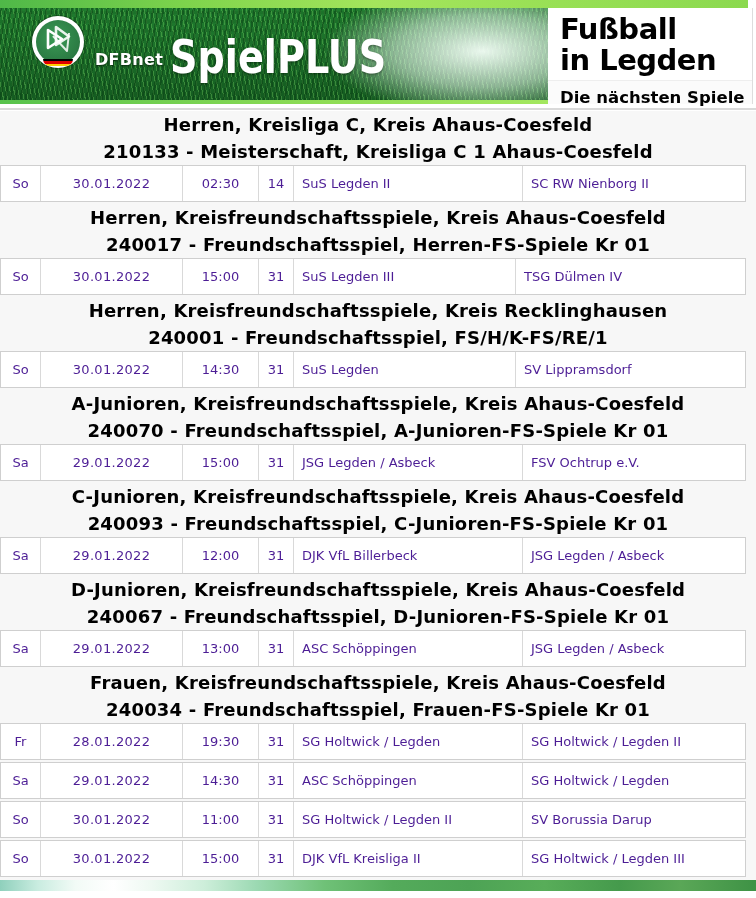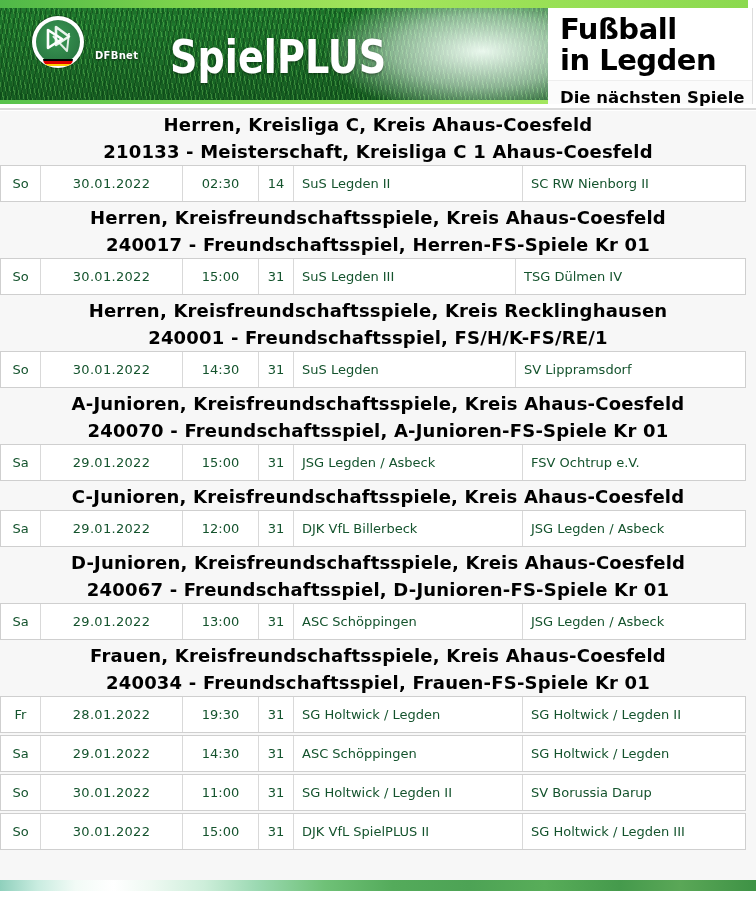--- a/index.html
+++ b/index.html
@@ -41,21 +41,21 @@
     overflow:hidden;
   }
   .dfb-logo svg { position:absolute; left:4px; top:2px; }
   .dfb-flag {
     position:absolute; left:11px; bottom:2px; width:30px; height:7px;
     border-radius:0 0 14px 14px; overflow:hidden;
   }
   .dfb-flag i { display:block; height:2.4px; }
   .dfbnet {
     position:absolute; left:95px; top:42px; color:#fff; font-weight:bold;
-    font-size:10px; letter-spacing:.3px; text-shadow:0 1px 2px rgba(0,0,0,.6);
+    font-size:16px; letter-spacing:.3px; text-shadow:0 1px 2px rgba(0,0,0,.6);
   }
   .spielplus {
     position:absolute; left:170px; top:22px; color:#fff; font-weight:bold;
     font-size:46px; letter-spacing:0px; transform:scaleX(.83); transform-origin:left center;
     text-shadow:0 1px 3px rgba(0,0,0,.45);
   }
 
   .site-title { position:relative; width:208px; height:96px; background:#fbfbfb; }
   .title-block { background:#fff; padding:6px 0 4px 12px; border-bottom:1px solid #eee; }
   .title-block .t { font-weight:bold; font-size:29px; line-height:31px; color:#000; letter-spacing:-.5px; }
@@ -69,21 +69,21 @@
   .content {
     position:absolute; left:0; top:111px; width:756px; height:769px;
     background:#f7f7f7; overflow:hidden;
   }
   .section-header { width:756px; padding:0; text-align:center; }
   .section-header .line { font-weight:bold; font-size:18px; line-height:27px; color:#000; letter-spacing:.2px; }
   .match-row {
     width:746px; height:37px; margin-bottom:2px; background:#fff;
     border:1px solid #cfcfcf; display:flex; align-items:stretch;
   }
-  .cell { display:flex; align-items:center; font-size:13px; color:#14532d; border-right:1px solid #d9d9d9; }
+  .cell { display:flex; align-items:center; font-size:13px; color:#4c1d95; border-right:1px solid #d9d9d9; }
   .cell:last-child { border-right:none; }
   .c-day  { width:40px;  justify-content:center; }
   .c-date { width:142px; justify-content:center; letter-spacing:.3px; }
   .c-time { width:76px;  justify-content:center; }
   .c-nr   { width:35px;  justify-content:center; }
   .c-home { width:229px; padding-left:8px;text-align:right; }
   .c-away { flex:1; padding-left:8px; }
 
   
   .bottom-gradient {
@@ -200,20 +200,21 @@
     <div class="cell c-nr">31</div>
     <div class="cell c-home">JSG Legden / Asbeck</div>
     <div class="cell c-away">FSV Ochtrup e.V.</div>
   </div>
 </div>
   </section>
 
   <section class="section">
     <div class="section-header">
       <div class="line">C-Junioren, Kreisfreundschaftsspiele, Kreis Ahaus-Coesfeld</div>
+      <div class="line">240093 - Freundschaftsspiel, C-Junioren-FS-Spiele Kr 01</div>
     </div>
     <div class="rows">
   <div class="match-row">
     <div class="cell c-day">Sa</div>
     <div class="cell c-date">29.01.2022</div>
     <div class="cell c-time">12:00</div>
     <div class="cell c-nr">31</div>
     <div class="cell c-home">DJK VfL Billerbeck</div>
     <div class="cell c-away">JSG Legden / Asbeck</div>
   </div>
@@ -268,21 +269,21 @@
     <div class="cell c-nr">31</div>
     <div class="cell c-home">SG Holtwick / Legden II</div>
     <div class="cell c-away">SV Borussia Darup</div>
   </div>
 
   <div class="match-row">
     <div class="cell c-day">So</div>
     <div class="cell c-date">30.01.2022</div>
     <div class="cell c-time">15:00</div>
     <div class="cell c-nr">31</div>
-    <div class="cell c-home">DJK VfL SpielPLUS II</div>
+    <div class="cell c-home">DJK VfL Kreisliga II</div>
     <div class="cell c-away">SG Holtwick / Legden III</div>
   </div>
 </div>
   </section>
 </main>
 
   <div class="bottom-gradient"></div>
 </div>
 
 </body></html>

